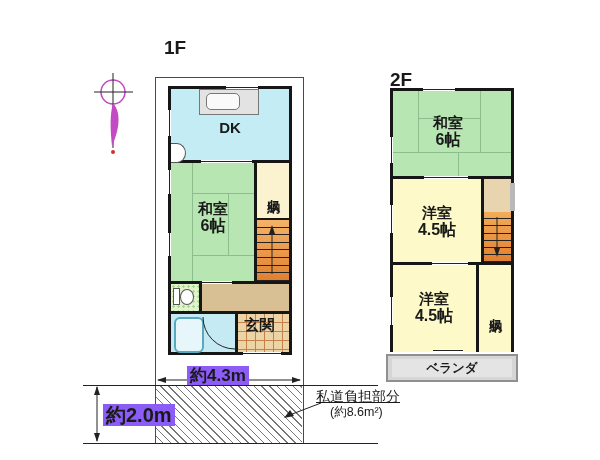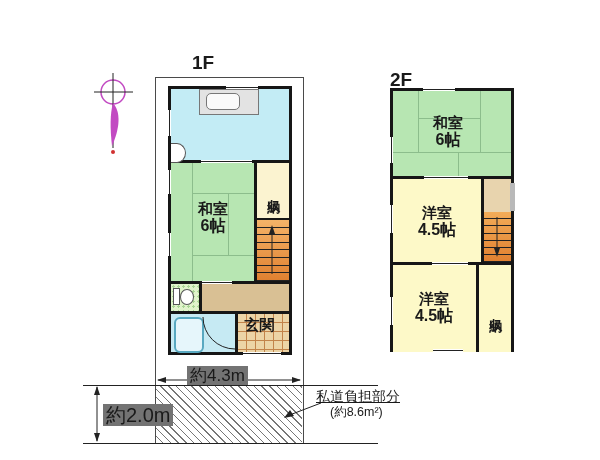--- a/index.html
+++ b/index.html
@@ -15,21 +15,21 @@
          background-image:linear-gradient(#222,#222);background-size:1px 100%;
          background-position:center;background-repeat:no-repeat;}
   .lbl{position:absolute;z-index:6;color:#1a1a1a;line-height:1.12;text-align:center;
        white-space:nowrap;}
   .floorlbl{font-size:19px;font-weight:600;}
   .roomlbl{font-size:15px;font-weight:600;display:flex;flex-direction:column;
            align-items:center;justify-content:center;}
   .roomlbl .size{font-size:16px;}
   .vtext{writing-mode:vertical-rl;text-orientation:upright;font-size:13px;font-weight:600;
          letter-spacing:2px;display:flex;align-items:center;justify-content:center;}
-  .dim{font-size:17px;font-weight:400;background:#737373;padding:0 3px;}
+  .dim{font-size:17px;font-weight:700;background:#8b5cf6;padding:0 3px;}
   .fixture{position:absolute;background:#fff;border:1px solid #555;z-index:4;}
   svg.overlay{position:absolute;left:0;top:0;z-index:5;pointer-events:none;}
   .siterect{position:absolute;border:1px solid #4a4a4a;z-index:2;}
   .hatch{position:absolute;z-index:1;
     background:repeating-linear-gradient(45deg,transparent 0 4.5px,#777 4.5px 5.5px);}
   .roadline{position:absolute;height:1px;background:#222;z-index:2;}
   .bldg{position:absolute;border:3px solid #161616;box-sizing:border-box;background:#fff;z-index:1;}
   .steps1{background-image:repeating-linear-gradient(to bottom,transparent 0 6.6px,#222 6.6px 7.6px),
           linear-gradient(to bottom,#f4b368,#e08030);}
   .steps2{background-image:repeating-linear-gradient(to bottom,transparent 0 6.2px,#222 6.2px 7.2px),
@@ -43,21 +43,21 @@
   .veranda{position:absolute;background:#d6d6d6;border:2px solid #909090;z-index:1;
            display:flex;align-items:center;justify-content:center;}
   .veranda .inner{position:absolute;left:4px;right:4px;top:3px;bottom:3px;background:#e4e4e4;}
   .veranda .vlbl{position:relative;z-index:2;font-size:12.5px;font-weight:600;color:#1a1a1a;}
 </style>
 </head>
 <body>
 
 <div id="canvas">
 
-  <div class="lbl floorlbl" style="left:164px;top:52px;margin-left:28px;">1F</div>
+  <div class="lbl floorlbl" style="left:164px;top:37px;">1F</div>
 
   <div class="siterect" style="left:155px;top:77px;width:147px;height:365px;"></div>
 
   <div class="bldg" style="left:168px;top:86px;width:124px;height:269px;"></div>
 
   <div class="room" style="left:171px;top:89px;width:118px;height:71px;background:#c3ecf5;"></div>
   <div class="abs" style="left:199px;top:89px;width:58px;height:24px;background:#e3e3e3;border:1px solid #777;z-index:2;"></div>
   <div class="abs" style="left:206px;top:93px;width:32px;height:15px;background:#fafafa;border:1px solid #777;border-radius:5px;z-index:2;"></div>
   <div class="fixture" style="left:171px;top:143px;width:14px;height:18px;border-left:none;border-radius:0 60% 60% 0 / 0 50% 50% 0;"></div>
 
@@ -90,20 +90,21 @@
   <div class="wall" style="left:199px;top:284px;width:3px;height:27px;"></div>
   <div class="wall" style="left:168px;top:311px;width:124px;height:3px;"></div>
   <div class="wall" style="left:235px;top:314px;width:3px;height:38px;"></div>
 
   <div class="gap-h" style="left:226px;top:86px;width:32px;height:3px;"></div>
   <div class="gap-v" style="left:168px;top:110px;width:3px;height:26px;"></div>
   <div class="gap-v" style="left:168px;top:170px;width:3px;height:24px;"></div>
   <div class="gap-v" style="left:168px;top:233px;width:3px;height:23px;"></div>
   <div class="gap-h" style="left:243px;top:352px;width:38px;height:3px;"></div>
 
+  <div class="lbl" style="left:171px;top:120px;width:118px;font-size:15px;font-weight:600;">DK</div>
   <div class="lbl roomlbl" style="left:180px;top:200px;width:66px;height:36px;">
     <span>和室</span>
     <span class="size">6帖</span>
   </div>
   <div class="lbl vtext" style="left:257px;top:168px;width:32px;height:46px;">収納</div>
   <div class="lbl" style="left:238px;top:317px;width:43px;font-size:15px;font-weight:600;">玄関</div>
 
   <div class="lbl floorlbl" style="left:390px;top:69px;">2F</div>
 
   <div class="bldg" style="left:390px;top:88px;width:124px;height:264px;"></div>
@@ -130,20 +131,24 @@
   <div class="wall" style="left:390px;top:262px;width:124px;height:3px;"></div>
   <div class="gap-h" style="left:432px;top:262px;width:36px;height:3px;"></div>
   <div class="wall" style="left:476px;top:265px;width:3px;height:87px;"></div>
 
   <div class="gap-h" style="left:423px;top:88px;width:32px;height:3px;"></div>
   <div class="gap-v" style="left:390px;top:137px;width:3px;height:26px;"></div>
   <div class="gap-v" style="left:390px;top:205px;width:3px;height:28px;"></div>
   <div class="gap-v" style="left:390px;top:297px;width:3px;height:28px;"></div>
   <div class="gap-h" style="left:433px;top:349px;width:30px;height:3px;"></div>
 
+  <div class="veranda" style="left:386px;top:354px;width:128px;height:24px;">
+    <div class="inner"></div>
+    <span class="vlbl">ベランダ</span>
+  </div>
 
   <div class="lbl roomlbl" style="left:408px;top:112px;width:80px;height:40px;">
     <span>和室</span>
     <span class="size">6帖</span>
   </div>
   <div class="lbl roomlbl" style="left:397px;top:202px;width:80px;height:40px;">
     <span>洋室</span>
     <span class="size">4.5帖</span>
   </div>
   <div class="lbl roomlbl" style="left:394px;top:288px;width:80px;height:40px;">

